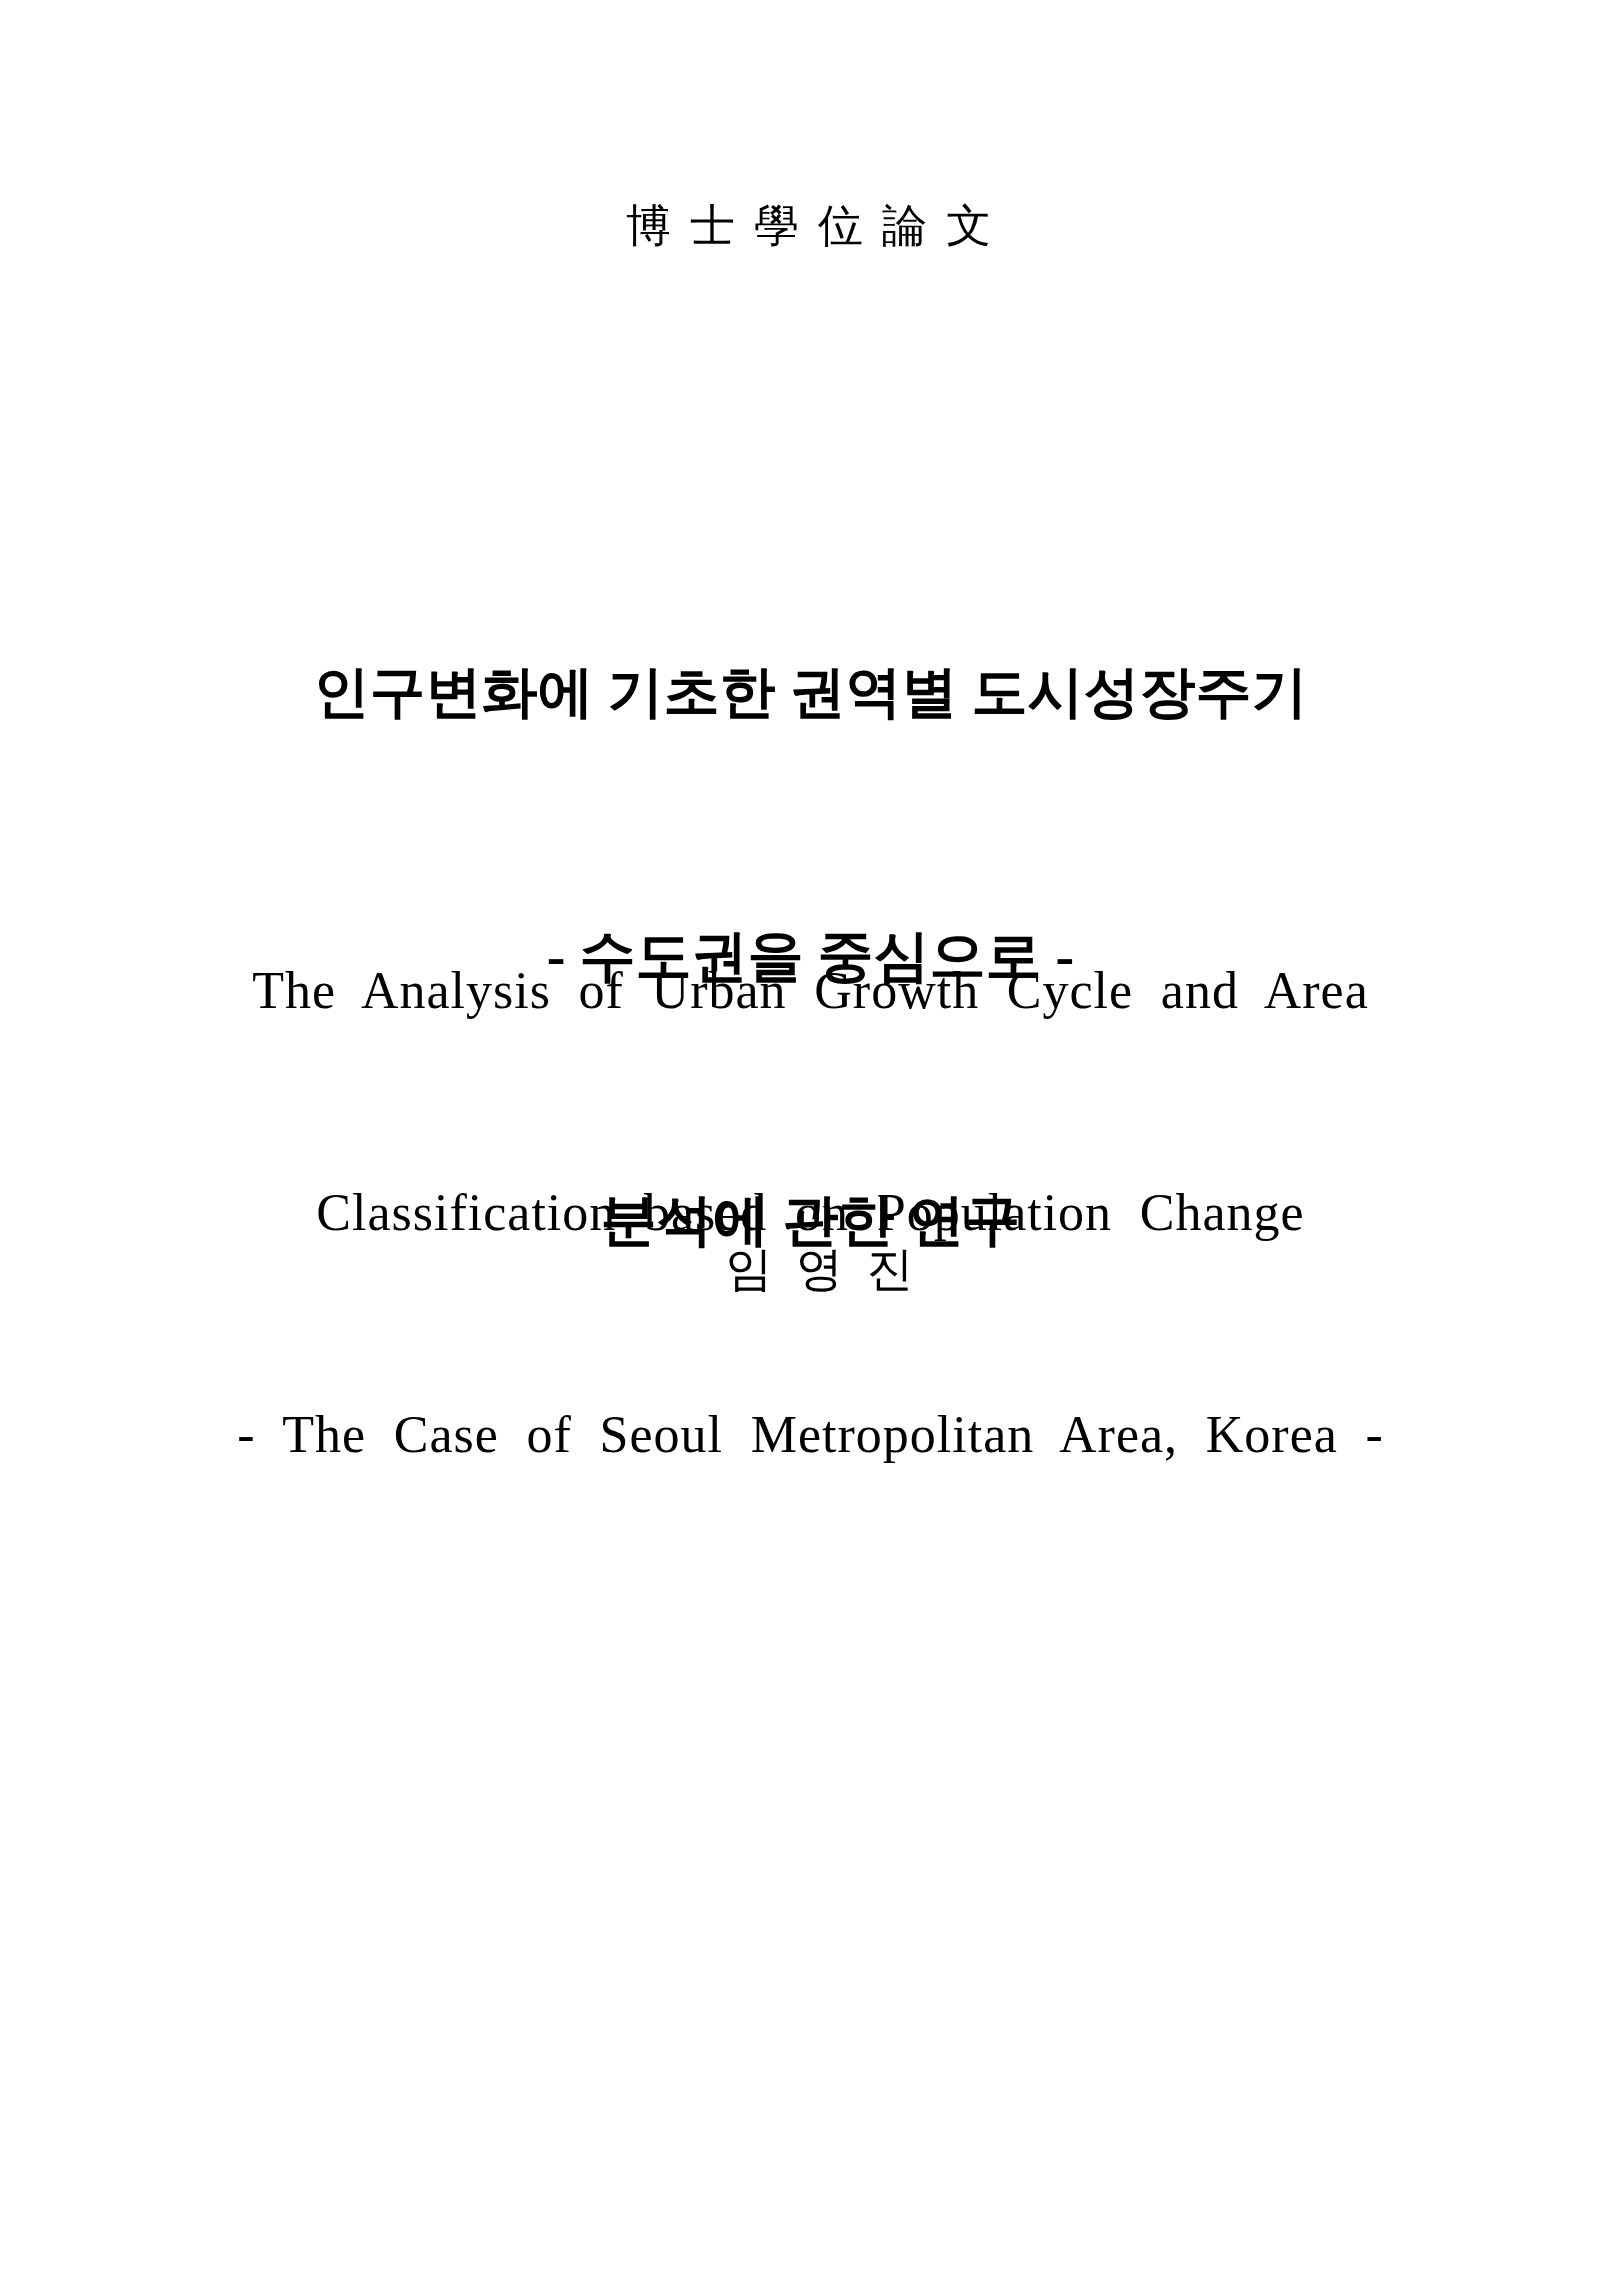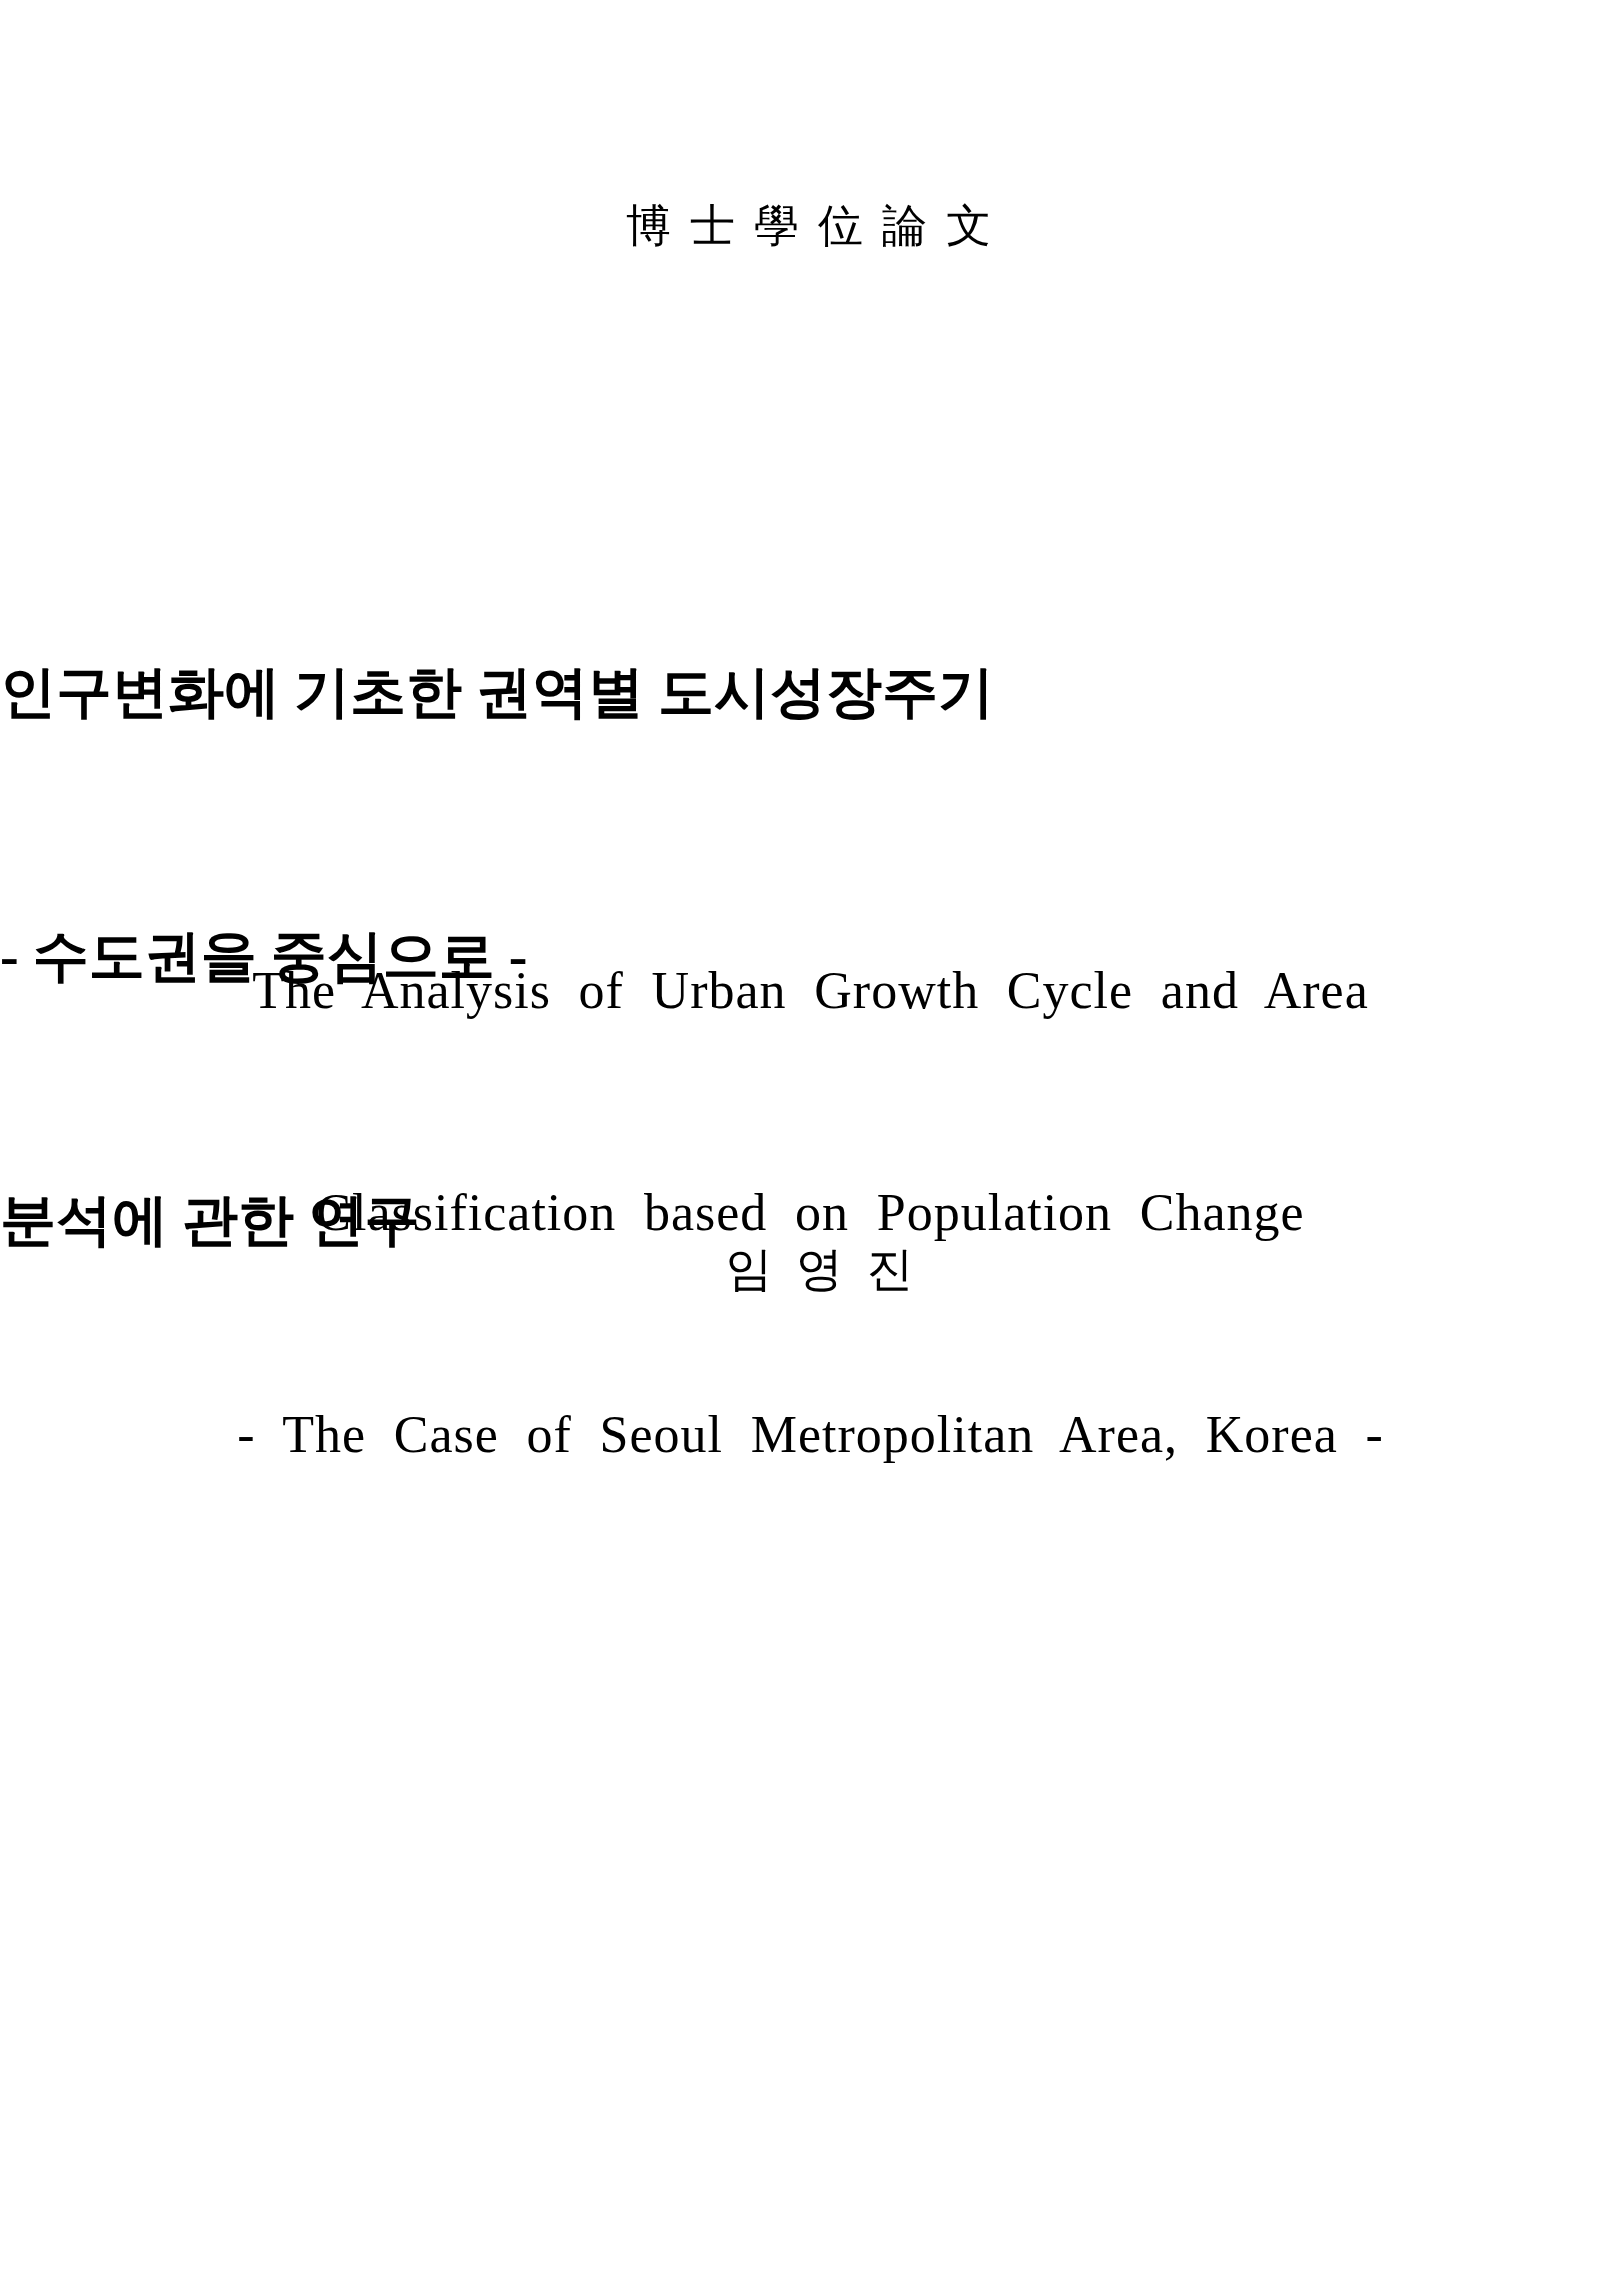--- a/index.html
+++ b/index.html
@@ -30,21 +30,21 @@
     font-size: 45px;
     letter-spacing: 3.9px;
     line-height: 1.1;
     font-weight: 400;
   }
   .ko-title {
     position: absolute;
     top: 472px;
     left: 0;
     right: 0;
-    text-align: left;
+    text-align: center;
     font-size: 56px;
     font-weight: 700;
     line-height: 88px;
     white-space: pre;
   }
   .en-title {
     position: absolute;
     top: 806px;
     left: 0;
     right: 0;

